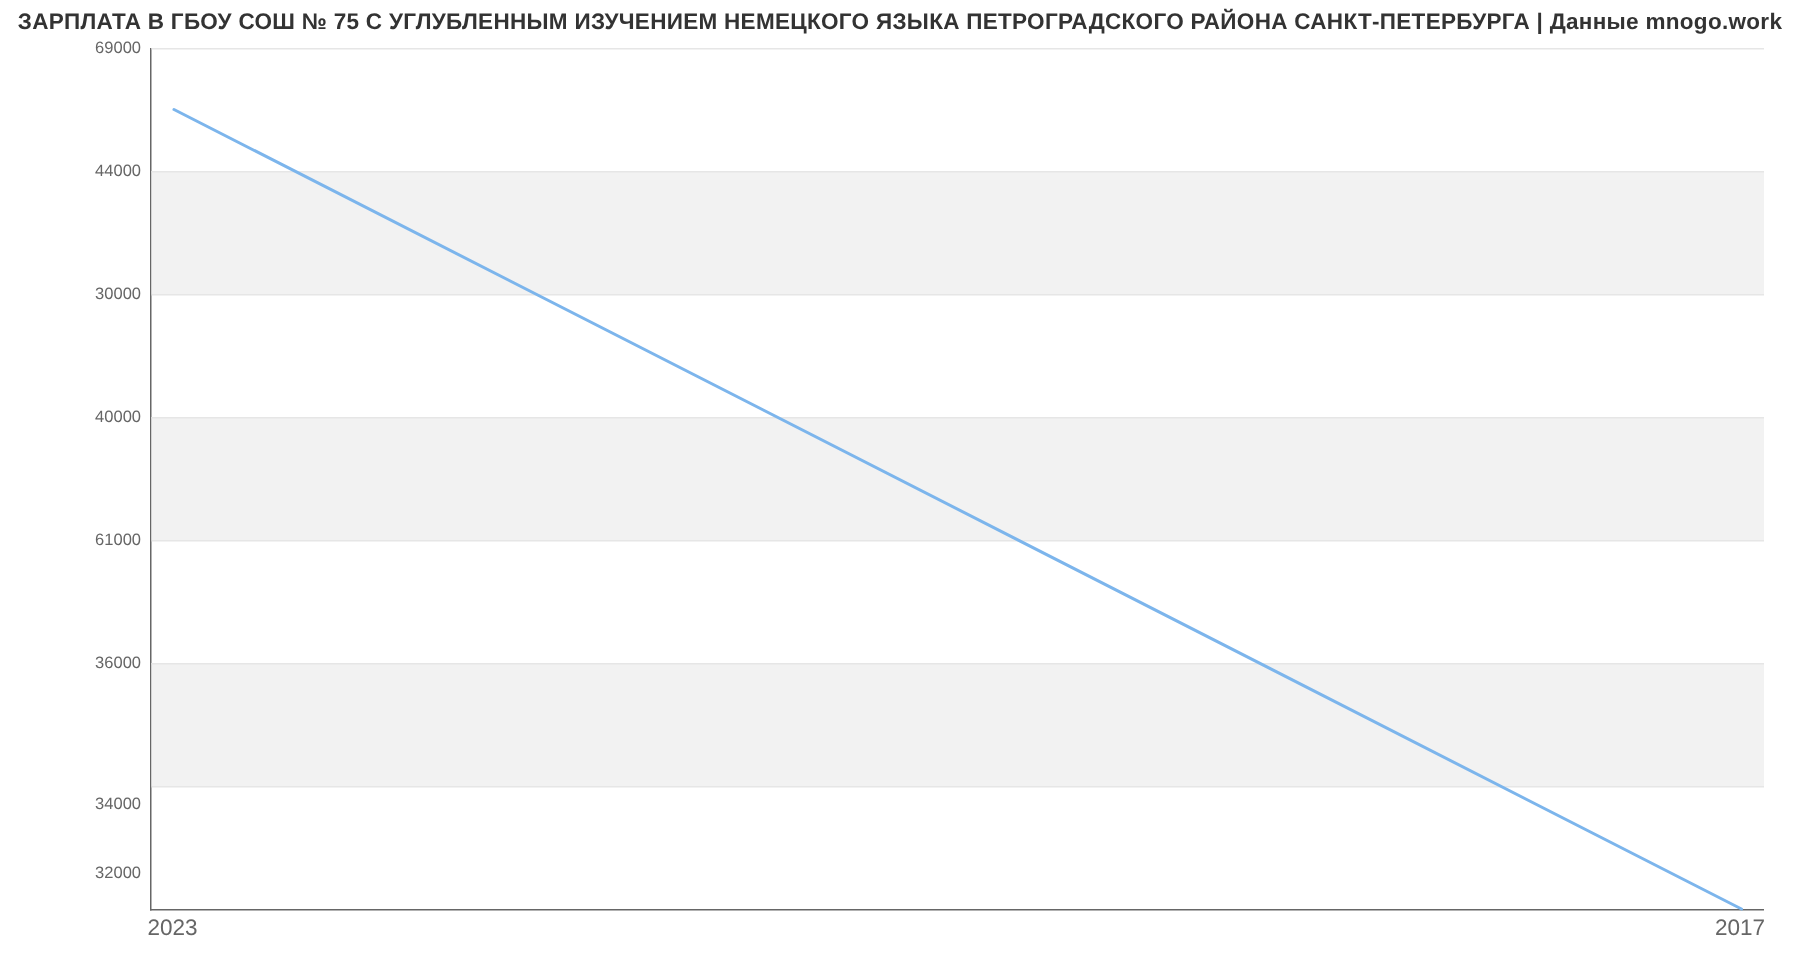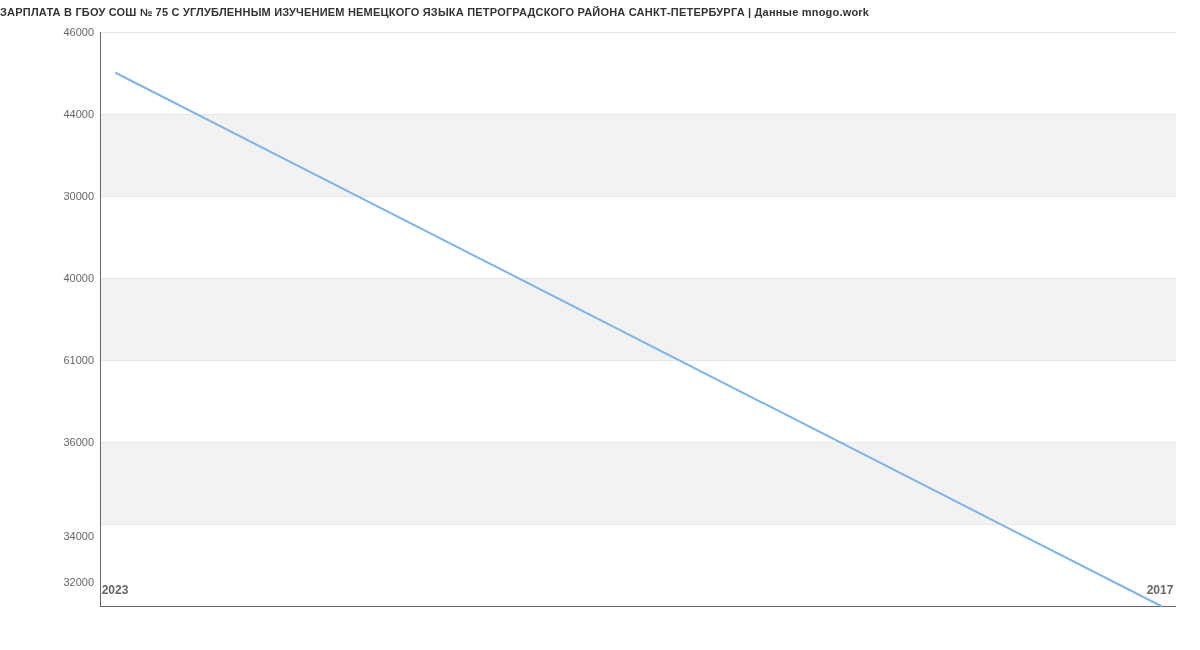--- a/index.html
+++ b/index.html
@@ -14,21 +14,22 @@
   .chart-wrap {
     position: relative;
     width: 1200px;
     height: 650px;
   }
   .title {
     position: absolute;
     top: 6px;
     left: 0;
     right: 0;
-    font-size: 11px;
+    text-align: center;
+    font-size: 15px;
     font-weight: 600;
     color: #333;
     letter-spacing: 0.2px;
   }
   .plot {
     position: absolute;
     left: 100px;
     top: 32px;
     width: 1075px;   
     height: 574px;   
@@ -53,25 +54,24 @@
     position: absolute;
     right: 1106px; 
     transform: translateY(-50%);
     font-size: 11px;
     color: #666;
     text-align: right;
     width: 90px;
   }
   .x-tick-label {
     position: absolute;
-    top: 583px;
-    font-size: 12px;
+    top: 610px;
+    font-size: 15px;
     color: #666;
     transform: translateX(-50%);
-    font-weight: bold;
   }
   svg.line-layer {
     position: absolute;
     left: 0;
     top: 0;
     width: 100%;
     height: 100%;
     overflow: visible;
   }
   .series-line {
@@ -87,21 +87,21 @@
 <div class="chart-wrap">
   <div class="title">ЗАРПЛАТА В ГБОУ СОШ № 75 С УГЛУБЛЕННЫМ ИЗУЧЕНИЕМ НЕМЕЦКОГО ЯЗЫКА ПЕТРОГРАДСКОГО РАЙОНА САНКТ-ПЕТЕРБУРГА | Данные mnogo.work</div>
 
   <div class="y-tick-label" style="top:582px">32000</div>
   <div class="y-tick-label" style="top:536px">34000</div>
   <div class="y-tick-label" style="top:442px">36000</div>
   <div class="y-tick-label" style="top:360px">61000</div>
   <div class="y-tick-label" style="top:278px">40000</div>
   <div class="y-tick-label" style="top:196px">30000</div>
   <div class="y-tick-label" style="top:114px">44000</div>
-  <div class="y-tick-label" style="top:32px">46000</div>
+  <div class="y-tick-label" style="top:32px">69000</div>
 
   <div class="x-tick-label" style="left:115px">2023</div>
   <div class="x-tick-label" style="left:1160px">2017</div>
 
   <div class="plot">
 
     <div class="band" style="top:82px;height:82px"></div>
     <div class="band" style="top:246px;height:82px"></div>
     <div class="band" style="top:410px;height:82px"></div>
 

